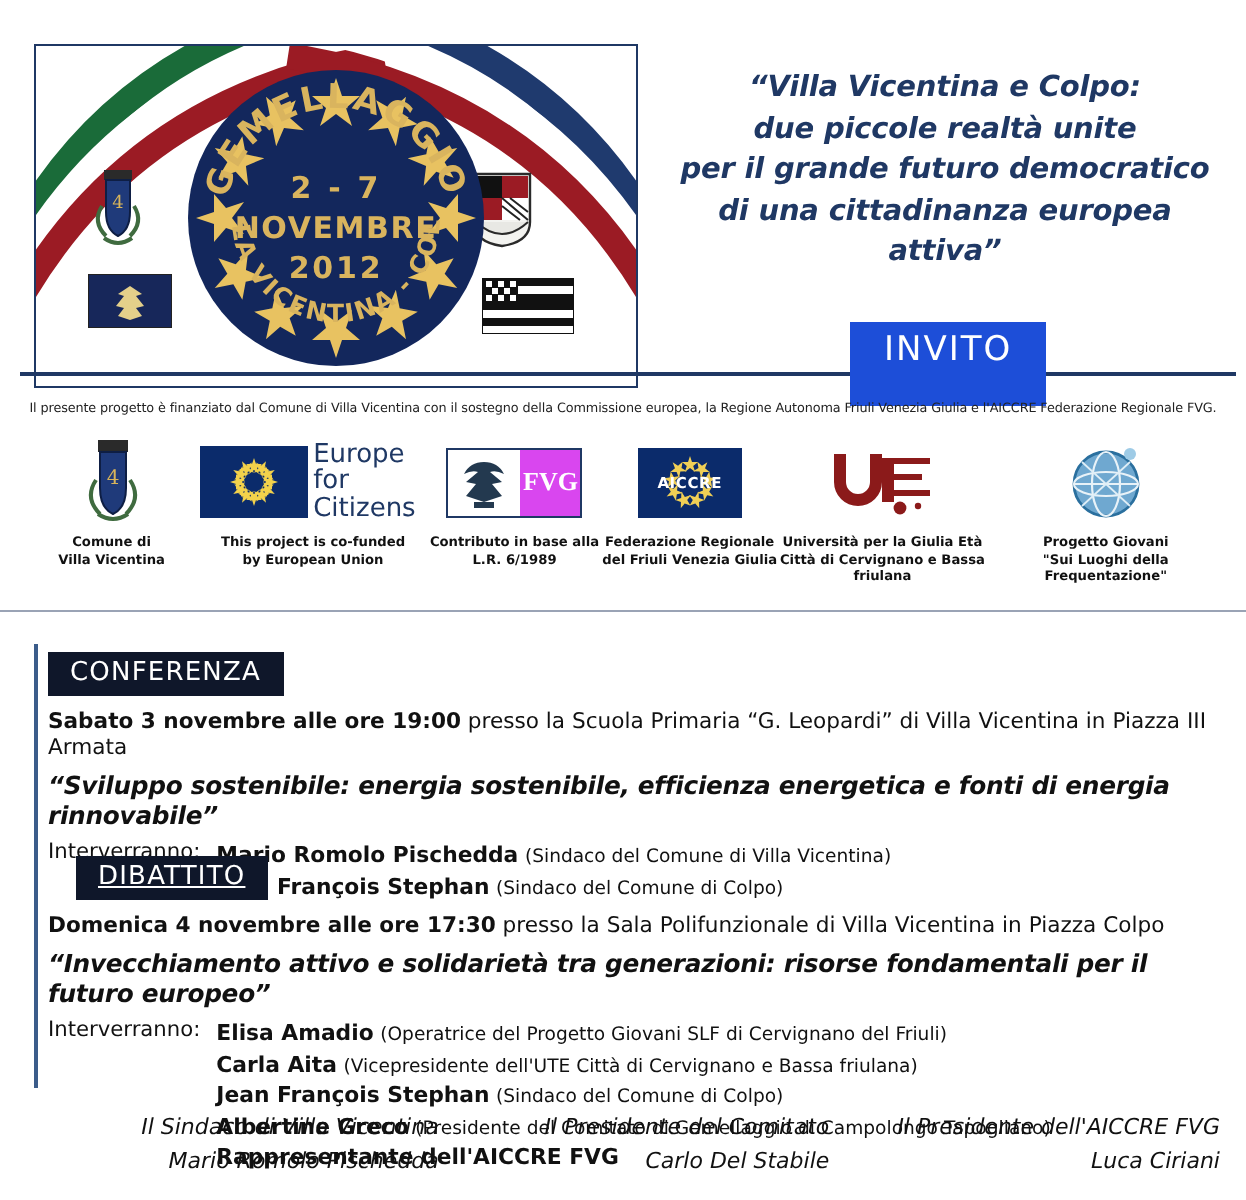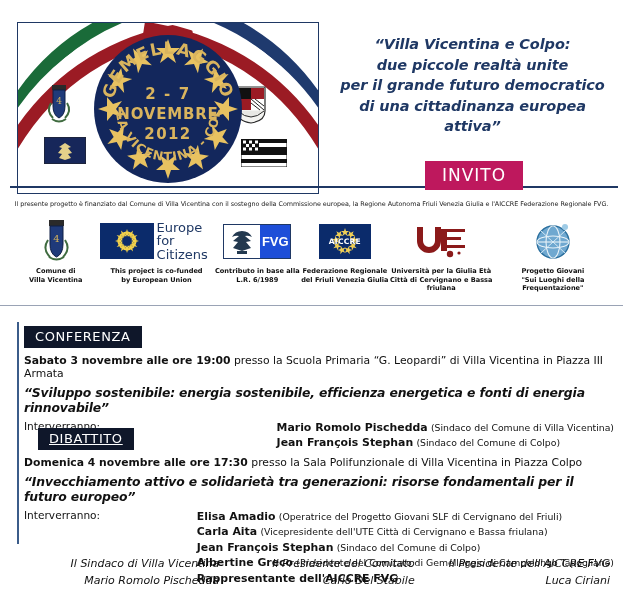--- a/index.html
+++ b/index.html
@@ -63,26 +63,26 @@
   .invito-rule {
     position: absolute;
     left: 10px; top: 186px;
     width: 608px;
     height: 1.5px;
     background: #1f3864;
   }
   .invito {
     position: absolute;
     left: 425px; top: 161px;
-    background: #be185d;
+    background: #1d4ed8;
     color: #ffffff;
     font-size: 17px;
     font-family: "DejaVu Sans", sans-serif;
     letter-spacing: 1px;
-    padding: 4px 17px 5px 17px;
+    padding: 4px 17px 18px 17px;
   }
 
   .finprint {
     position: absolute;
     left: 0; top: 200px;
     width: 623px;
     text-align: center;
     font-size: 6.4px;
     color: #222;
     font-family: "DejaVu Sans", sans-serif;
@@ -134,24 +134,24 @@
     text-align: left;
     margin-left: 3px;
   }
   .fvg-logo {
     width: 66px; height: 33px;
     border: 1px solid #1f3864;
     display: flex;
   }
   .fvg-left { flex: 1; background: #fff; position: relative; }
   .fvg-right {
-    width: 30px; background: #1d4ed8; color: #fff;
+    width: 30px; background: #d946ef; color: #fff;
     font-size: 13px; font-weight: bold;
     display: flex; align-items: center; justify-content: center;
-    font-family: Liberation Sans, sans-serif;
+    font-family: Liberation Serif, serif;
   }
   .aiccre-flag {
     width: 52px; height: 35px;
     background: #0b2b6b; position: relative;
     display:flex; align-items:center; justify-content:center;
   }
   .aiccre-word {
     color: #fff; font-size: 7.5px; font-weight: bold;
     font-family: "DejaVu Sans", sans-serif; z-index: 2;
     letter-spacing: 0.3px;
@@ -201,21 +201,20 @@
     font-weight: bold;
     font-size: 12.4px;
     margin-top: 5px;
     color: #111;
     letter-spacing: -0.15px;
   }
   .speakers {
     margin-top: 5px;
     display: flex;
     font-family: "DejaVu Sans", sans-serif;
-    justify-content: space-between;
   }
   .interv-label {
     font-size: 10.6px;
     color: #111;
     padding-right: 8px;
     padding-top: 0px;
     white-space: nowrap;
   }
   .spk-list { }
   .spk-row {

